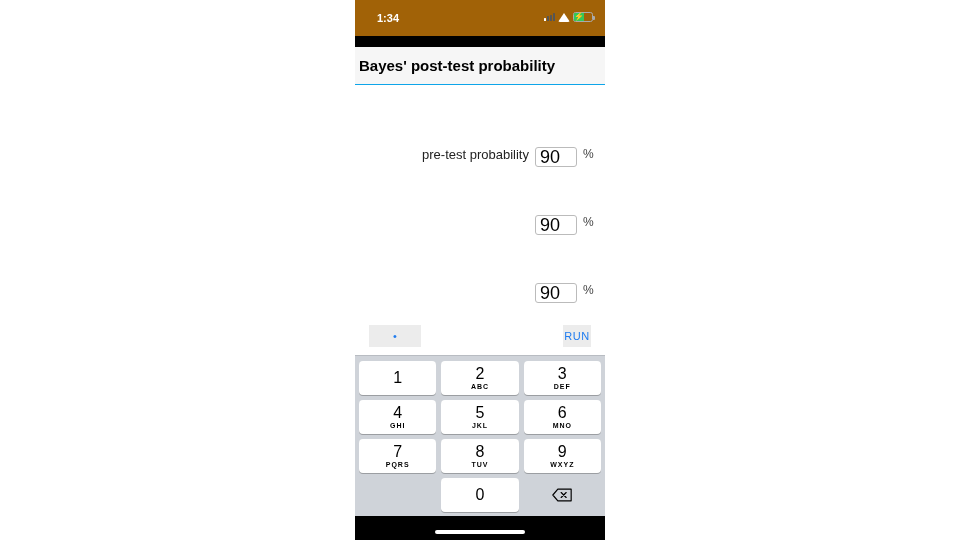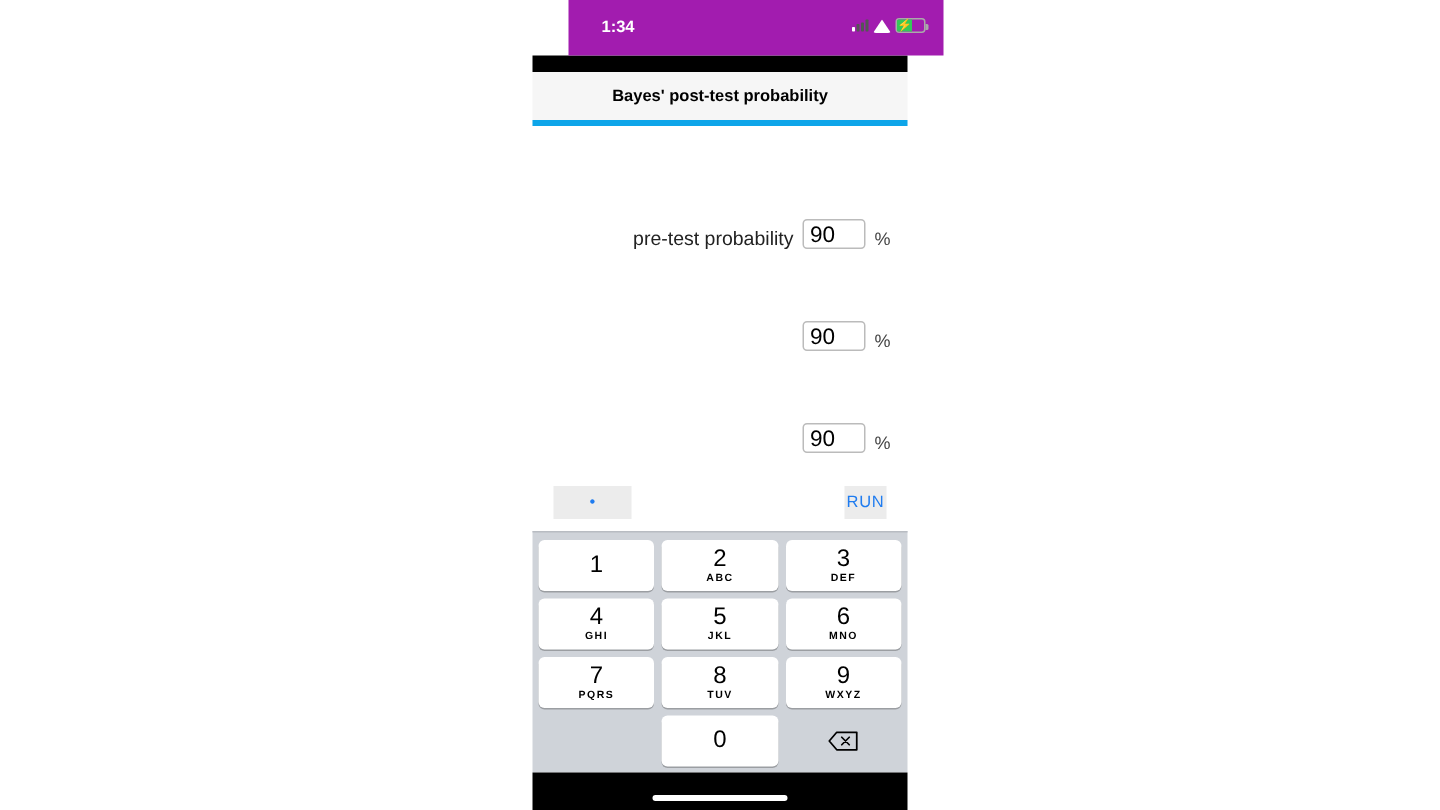--- a/index.html
+++ b/index.html
@@ -18,27 +18,26 @@
       height: 540px;
       background: #fff;
       position: relative;
       display: flex;
       flex-direction: column;
     }
     
     .status-bar {
       height: 40px;
       width: 100%;
-      background: #a21caf;
+      background: #a16207;
       color: #fff;
       position: relative;
       font-size: 11px;
       font-weight: 600;
       padding: 4px 14px 0 14px;
-      margin-left: 24px;
     }
     .status-bar .time { position: absolute; left: 22px; top: 12px; }
     .status-bar .right { position: absolute; right: 12px; top: 12px; display: flex; align-items: center; gap: 3px; }
     .signal { display: inline-flex; align-items: flex-end; gap: 1px; }
     .signal span { width: 2px; background: #555; border-radius: 0.5px; display: inline-block; }
     .signal span.on { background: #fff; }
     .wifi {
       width: 12px; height: 9px; position: relative;
     }
     .wifi::before{
@@ -63,53 +62,52 @@
       display:flex;align-items:center;justify-content:center;
     }
     .battery .bolt{
       color:#000;font-size:8px;line-height:1;
     }
     
     .black-band { height: 12px; background:#000; }
     
     .titlebar {
       background:#f6f6f6;
-      text-align:center;
-      font-size:11px;
+      font-size:15px;
       font-weight:700;
       color:#000;
       padding:10px 4px;
-      border-bottom:4px solid #0ea5e9;
+      border-bottom:1px solid #0ea5e9;
     }
     
     .form {
       flex: none;
       padding: 14px 10px 8px 10px;
     }
     .row {
       display:flex;
-      align-items:flex-end;
+      align-items:flex-start;
       justify-content:flex-end;
       gap:6px;
       margin-bottom:22px;
       margin-top:48px;
     }
     .row label {
       flex:1;
       text-align:right;
       font-size:13px;
       color:#222;
       padding-right:0;
     }
     .inputbox {
       width:42px;
       height:20px;
       border:1px solid #bbb;
       border-radius:3px;
-      font-size:15px;
+      font-size:18px;
       padding:0 4px;
       text-align:left;
     }
     .unit { font-size:12px; color:#444; width:12px; text-align:left; }
     .btnrow {
       display:flex;
       justify-content:space-between;
       padding:0 4px;
       margin-top:4px;
     }

